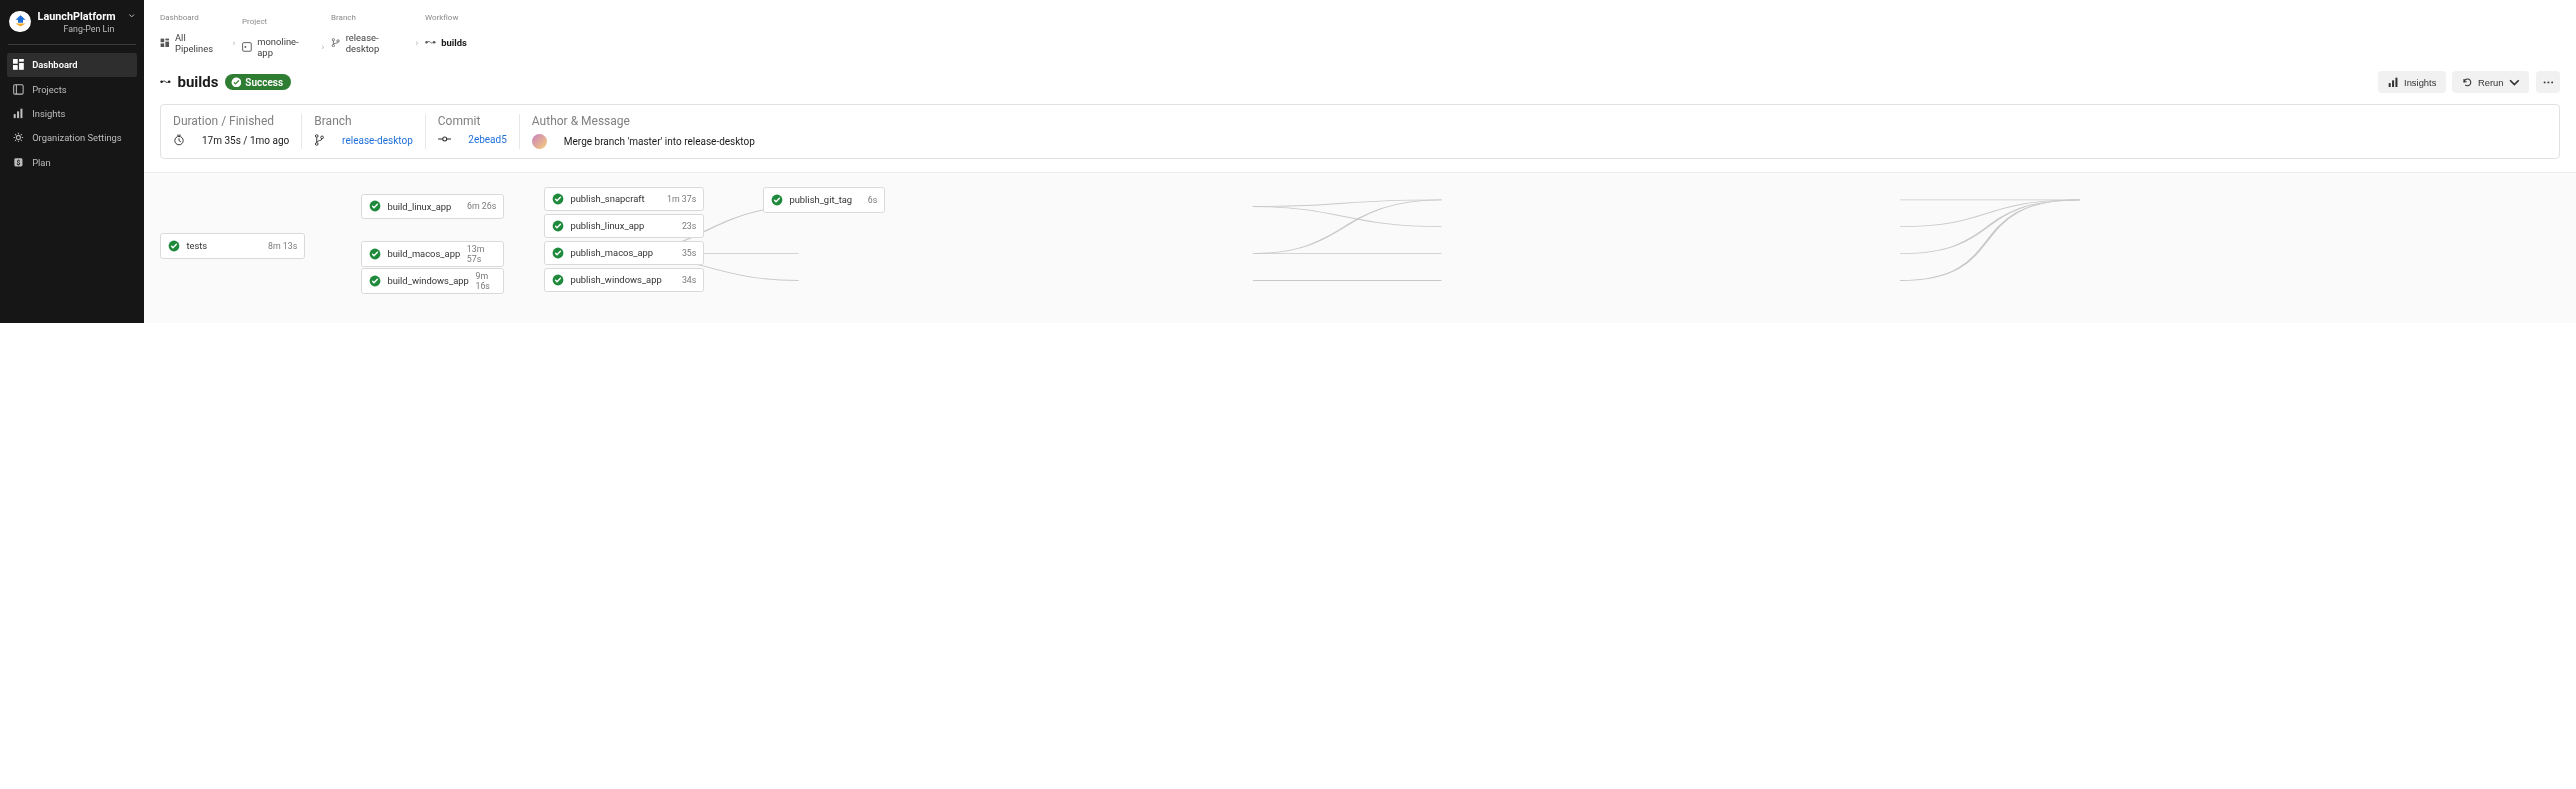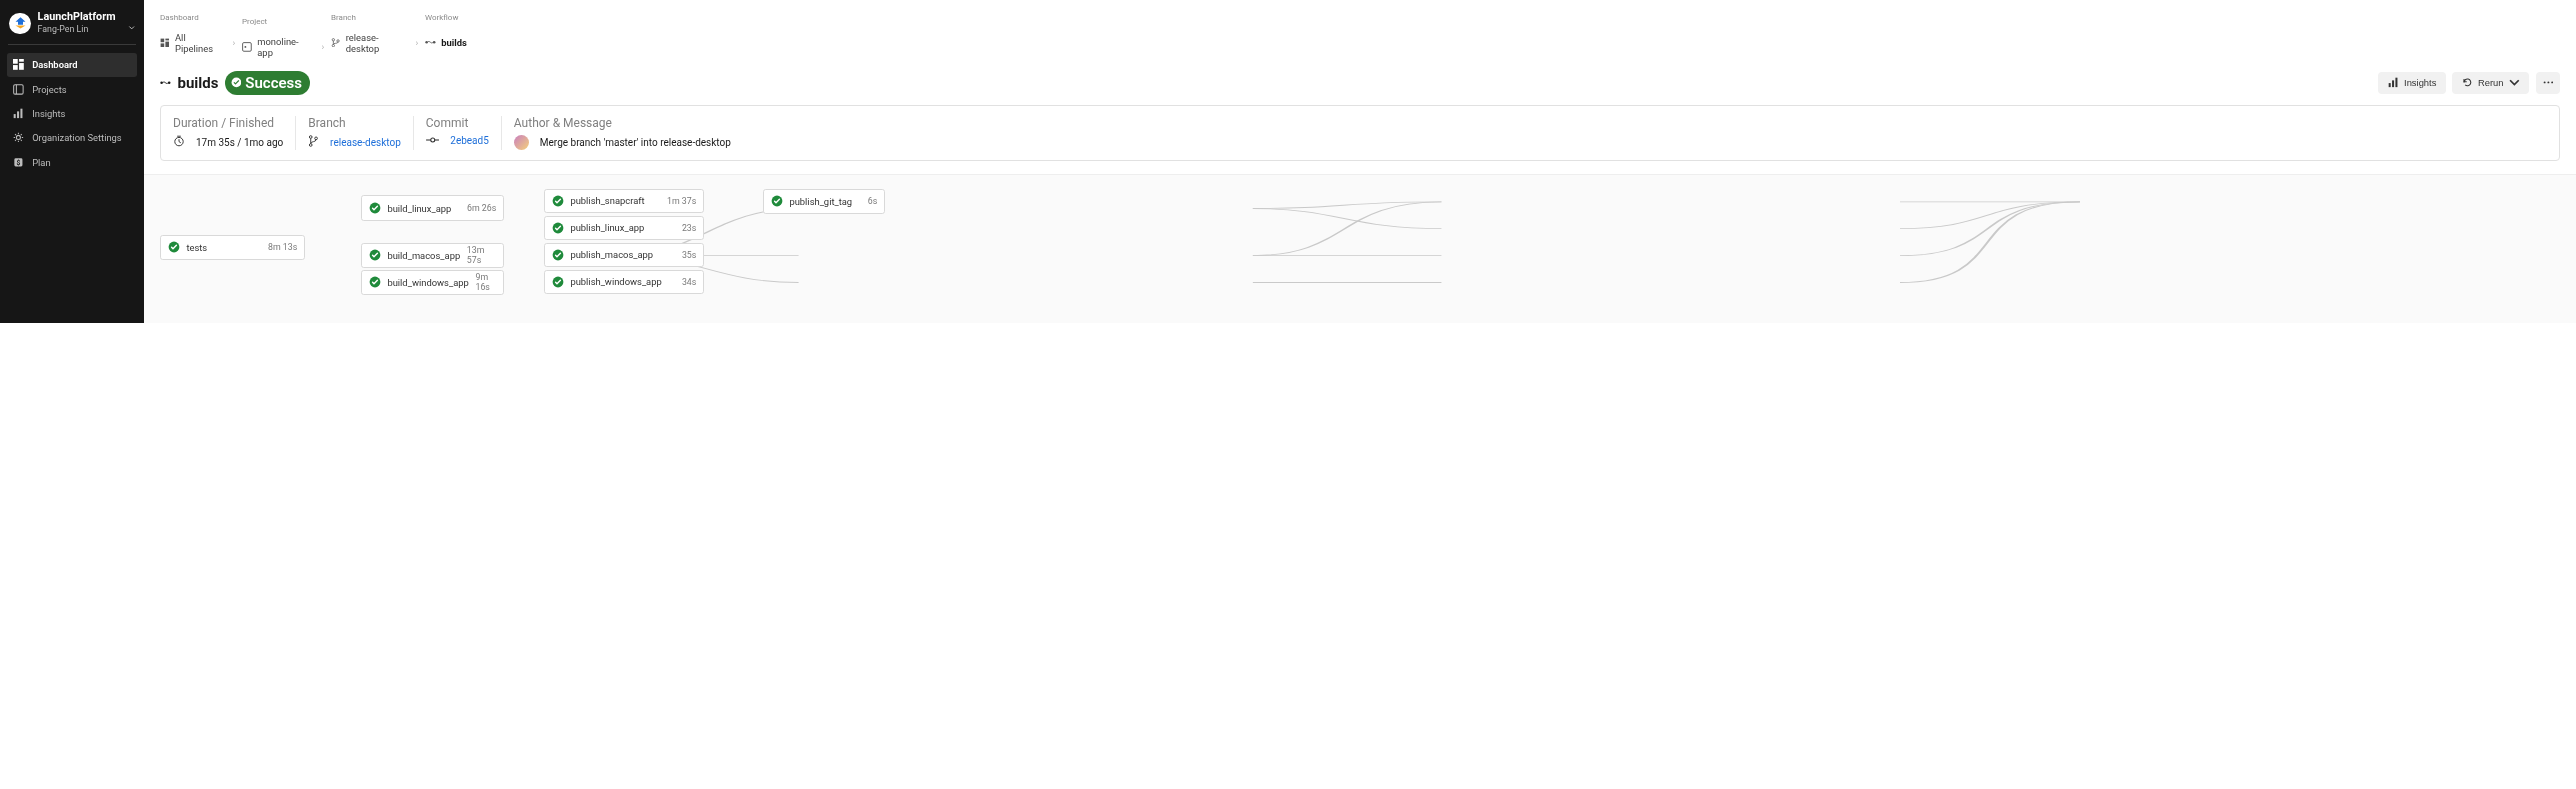--- a/index.html
+++ b/index.html
@@ -17,37 +17,37 @@
     width: 144px;
     background: #161616;
     color: #9b9b9b;
     display: flex;
     flex-direction: column;
     flex-shrink: 0;
     padding-top: 6.7px;
   }
   .org-switcher {
     display: flex;
-    align-items: flex-end;
+    align-items: flex-start;
     gap: 6.7px;
     padding: 4px 8px 9.4px 9.4px;
     color: #fff;
     cursor: pointer;
   }
   .org-logo {
     width: 21.5px; height: 21.5px;
     border-radius: 50%;
     background: #fff;
     display: flex; align-items: center; justify-content: center;
     flex-shrink: 0;
   }
   .org-logo svg { width: 15px; height: 15px; }
   .org-text { flex: 1; line-height: 1.2; }
   .org-name { font-weight: 700; font-size: 10.8px; color: #fff; }
-  .org-sub  { font-size: 8.8px; color: #bdbdbd; }
+  .org-sub  { font-size: 8.8px; color: #bdbdbd; margin-left: 26px; }
   .org-caret { color: #bdbdbd; }
   .sidebar-sep {
     border: none;
     border-top: 0.7px solid #3a3a3a;
     margin: 0 8px 4px 8px;
   }
   .nav { list-style: none; padding: 4px 6.7px; }
   .nav-item {
     display: flex;
     align-items: center;
@@ -110,21 +110,21 @@
   .wf-title { display: flex; align-items: center; gap: 6.7px; }
   .wf-title h1 { font-size: 15px; font-weight: 700; }
   .badge {
     display: inline-flex;
     align-items: center;
     gap: 4px;
     background: #2e7d32;
     color: #fff;
     border-radius: 673px;
     padding: 2.7px 8px 2.7px 5.4px;
-    font-size: 15px;
+    font-size: 10px;
     font-weight: 600;
   }
   .badge .ok-ic { width: 10.8px; height: 10.8px; }
   .actions { margin-left: auto; display: flex; gap: 6.7px; }
   .btn {
     display: inline-flex;
     align-items: center;
     gap: 5.4px;
     background: #f1f1f1;
     border: none;
@@ -144,21 +144,21 @@
     padding: 9.4px 12px;
     display: flex;
     gap: 0;
   }
   .summary .cell {
     padding: 0 12px;
     border-left: 0.7px solid #e7e7e7;
   }
   .summary .cell:first-child { padding-left: 0; border-left: none; }
   .summary .label { font-size: 12px; color: #808080; margin-bottom: 5.4px; }
-  .summary .value { font-size: 10px; display: flex; align-items: center; gap: 11px; color: #1a1a1a; }
+  .summary .value { font-size: 10px; display: flex; align-items: center; gap: 17px; color: #1a1a1a; }
   .summary .value a { color: #1e6fd9; text-decoration: none; }
   .avatar {
     width: 15px; height: 15px; border-radius: 50%;
     background: linear-gradient(135deg,#c97fbf,#f5d17a);
     flex-shrink: 0;
   }
 
   
   .graph-wrap {
     background: #fafafa;

